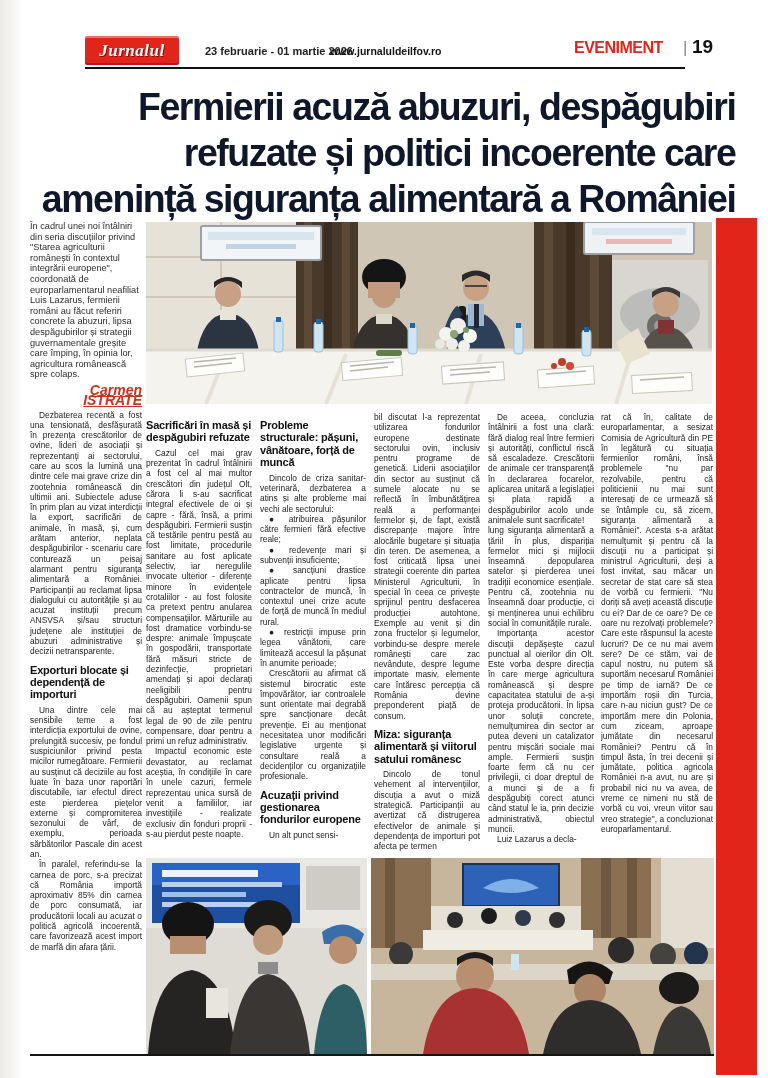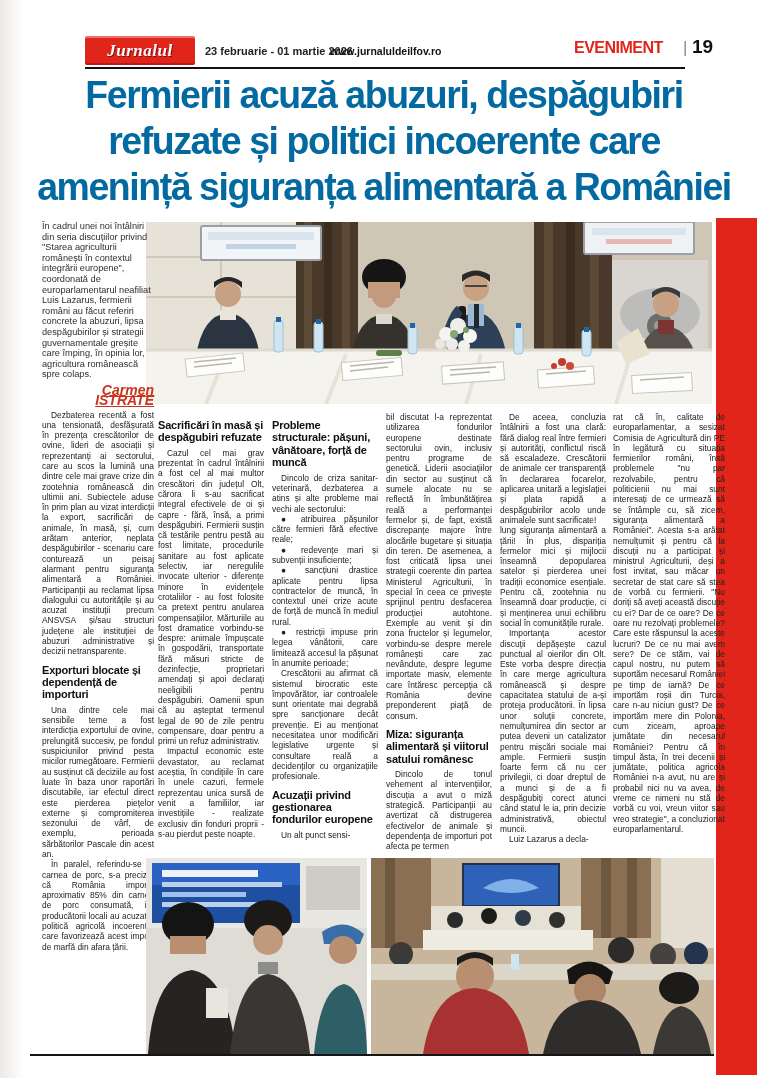--- a/index.html
+++ b/index.html
@@ -6,38 +6,38 @@
   body{
     width:768px;height:1078px;position:relative;background:#ffffff;
     font-family:"Liberation Sans",sans-serif;color:#1c1c1c;
     -webkit-font-smoothing:antialiased;overflow:hidden;
   }
   .abs{position:absolute;}
   
   .page-edge{left:0;top:0;width:24px;height:1078px;
     background:linear-gradient(to right,#eceae6,#ffffff);}
   
-  .logo{left:85px;top:36px;width:110px;height:29px;background:#e1251b;
+  .logo{left:85px;top:36px;width:94px;height:29px;background:#e1251b;
     border-radius:2px;display:flex;align-items:center;justify-content:center;
     box-shadow:inset 0 2px 0 rgba(255,255,255,.35), inset 0 -2px 0 rgba(120,0,0,.35);text-align:center;}
   .logo span{font-family:"Liberation Serif",serif;font-style:italic;font-weight:bold;
     color:#ffffff;font-size:17px;letter-spacing:.5px;text-shadow:1px 1px 0 #8a0d08;}
   .hdr-date{left:205px;top:45px;font-size:11px;font-weight:bold;color:#222;}
   .hdr-site{left:330px;top:45px;font-size:10.5px;font-weight:bold;color:#111;}
   .hdr-section{left:574px;top:39px;font-size:16px;font-weight:bold;color:#e1251b;
     letter-spacing:-.5px;}
   .hdr-sep{left:683px;top:38px;font-size:17px;color:#888;font-weight:normal;}
   .hdr-page{left:692px;top:36px;font-size:19px;font-weight:bold;color:#111;}
   .hdr-rule{left:85px;top:67px;width:600px;height:2px;background:#111;}
   
-  .headline{left:18px;top:72px;width:732px;height:140px;text-align:center;color:#0369a1;}
+  .headline{left:18px;top:84px;width:732px;height:140px;text-align:right;color:#0f172a;}
   .headline div{font-size:39px;line-height:46px;font-weight:bold;letter-spacing:-1.5px;
     transform:scaleX(.96);transform-origin:center;white-space:nowrap;}
   
-  .col{font-size:8.4px;line-height:10.3px;color:#222;margin-left:12px;}
+  .col{font-size:8.4px;line-height:10.3px;color:#222;}
   .para{text-align:justify;text-indent:9px;margin:0;}
   .para.noind{text-indent:0;}
   .subhead{font-size:11px;line-height:12.4px;font-weight:bold;color:#101010;
     letter-spacing:-.2px;margin:7px 0 4px 0;text-indent:0;}
   .lead{font-size:9.2px;line-height:10.6px;color:#2d2d2d;text-align:left;}
   .byline{font-size:14px;font-style:italic;font-weight:bold;color:#c9341d;
     text-decoration:underline;text-align:right;margin:5px 0 4px 0;}
   .clip{overflow:hidden;}
   .col1{left:30px;top:221px;width:112px;}
   .col2{left:146px;top:412px;width:106px;height:444px;}

